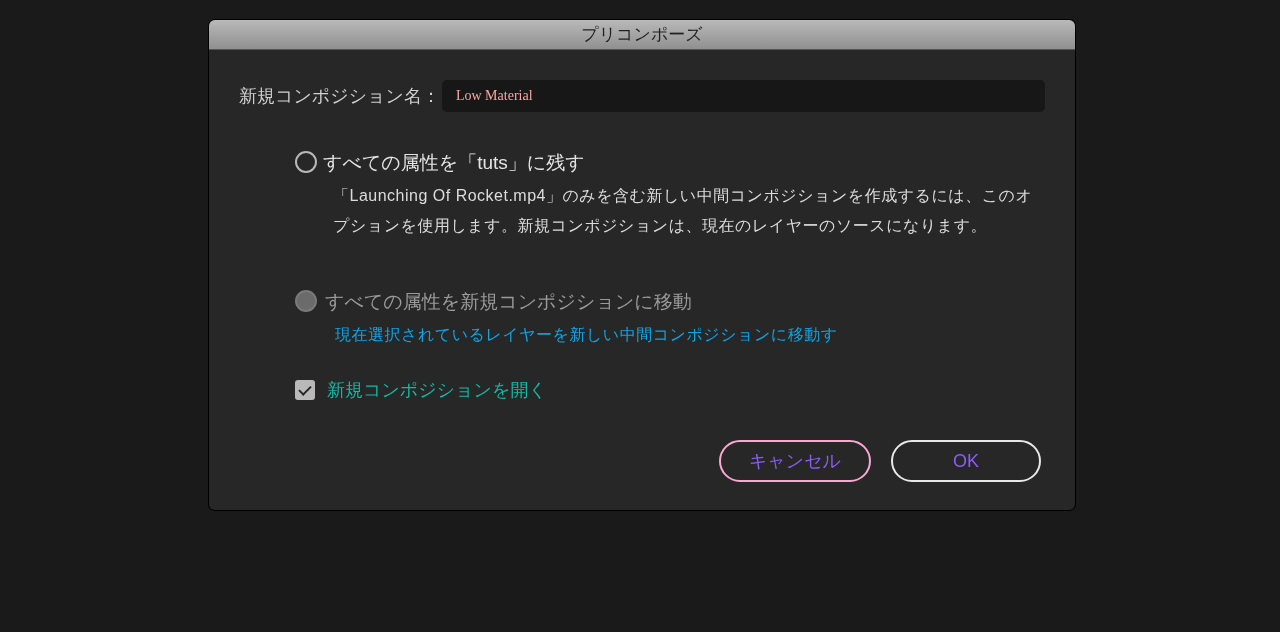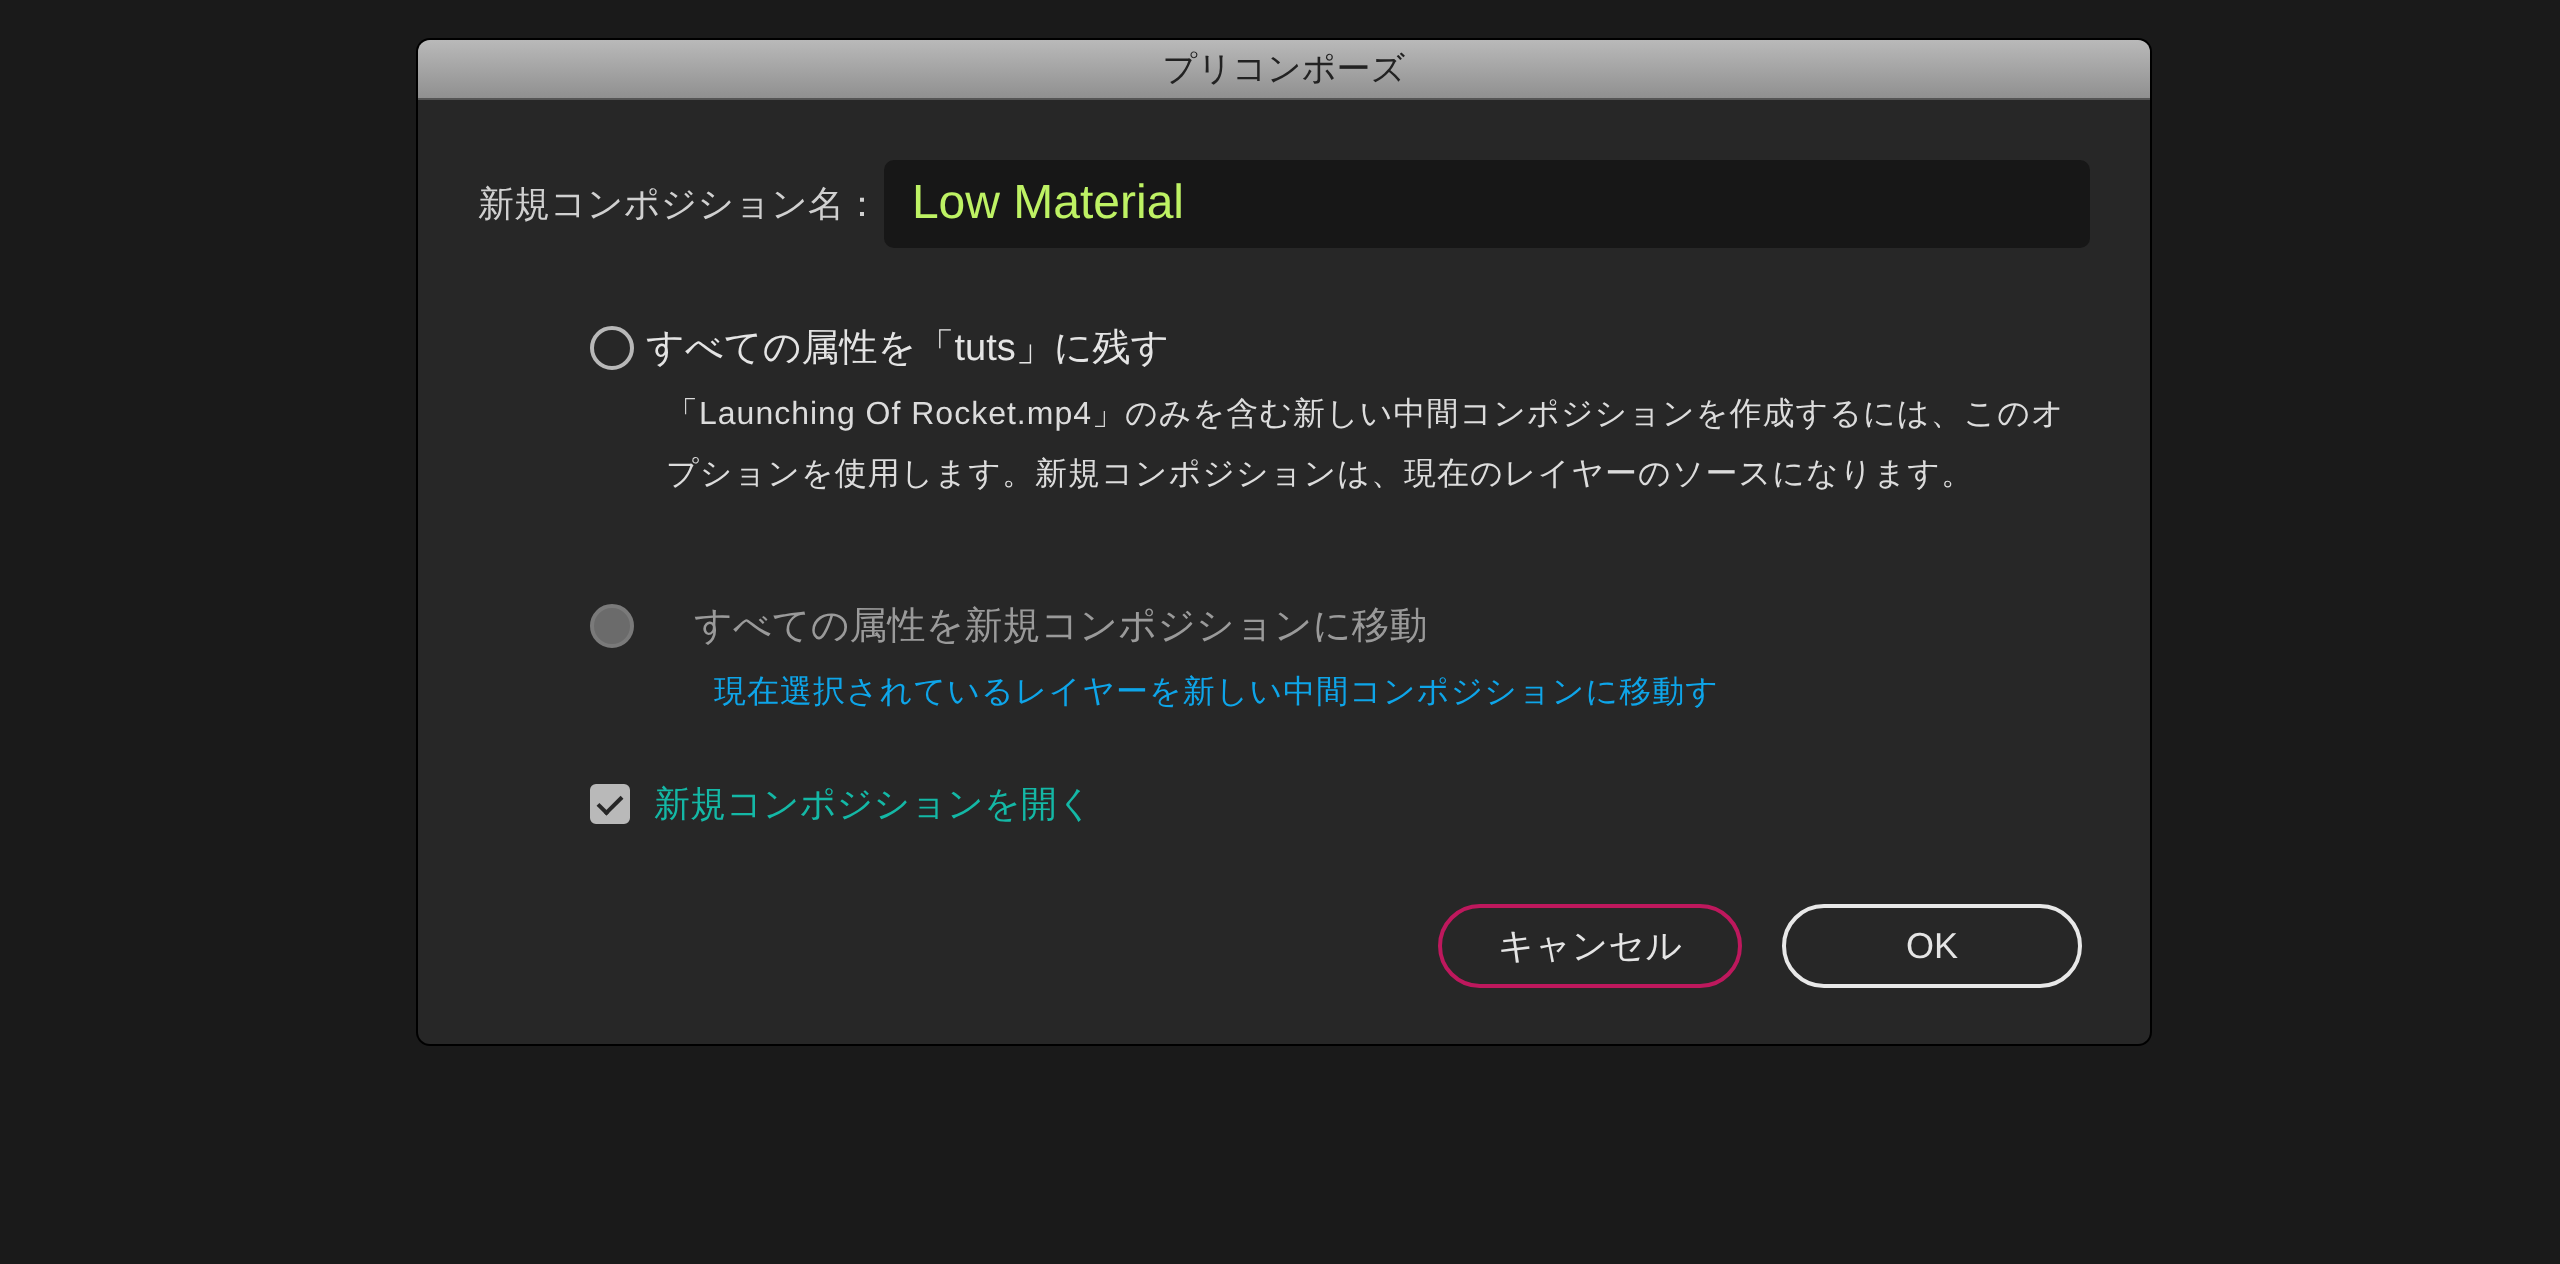--- a/index.html
+++ b/index.html
@@ -43,37 +43,37 @@
   }
   .name-label {
     font-size: 18px;
     color: #d0d0d0;
   }
   .name-input {
     flex: 1;
     background: #171717;
     border: none;
     border-radius: 5px;
-    color: #bef264;
-    font-size: 24px;
+    color: #fca5a5;
+    font-size: 14px;
     padding: 8px 14px;
     outline: none;
-    font-family: Liberation Sans, sans-serif;
+    font-family: Liberation Serif, serif;
   }
   .options {
     padding-left: 56px;
   }
   .opt {
     display: flex;
     gap: 6px;
     margin-bottom: 48px;
   }
   .opt2 {
     display: flex;
-    gap: 30px;
+    gap: 8px;
     margin-bottom: 28px;
   }
   .radio {
     flex: 0 0 22px;
     width: 22px; height: 22px;
     border: 2.5px solid #b8b8b8;
     border-radius: 50%;
     margin-top: 1px;
     position: relative;
   }
@@ -135,23 +135,23 @@
   }
   .footer {
     display: flex;
     justify-content: flex-end;
     gap: 20px;
     padding-right: 4px;
   }
   .btn {
     min-width: 150px;
     padding: 7px 28px;
-    border: 2px solid #be185d;
+    border: 2px solid #f9a8d4;
     background: transparent;
-    color: #e5e5e5;
+    color: #8b5cf6;
     border-radius: 22px;
     font-size: 18px;
     font-family: inherit;
     cursor: pointer;
     text-align: center;
   }
   .btn.primary { border-color: #e8e8e8; }
 </style>
 </head>
 <body>

